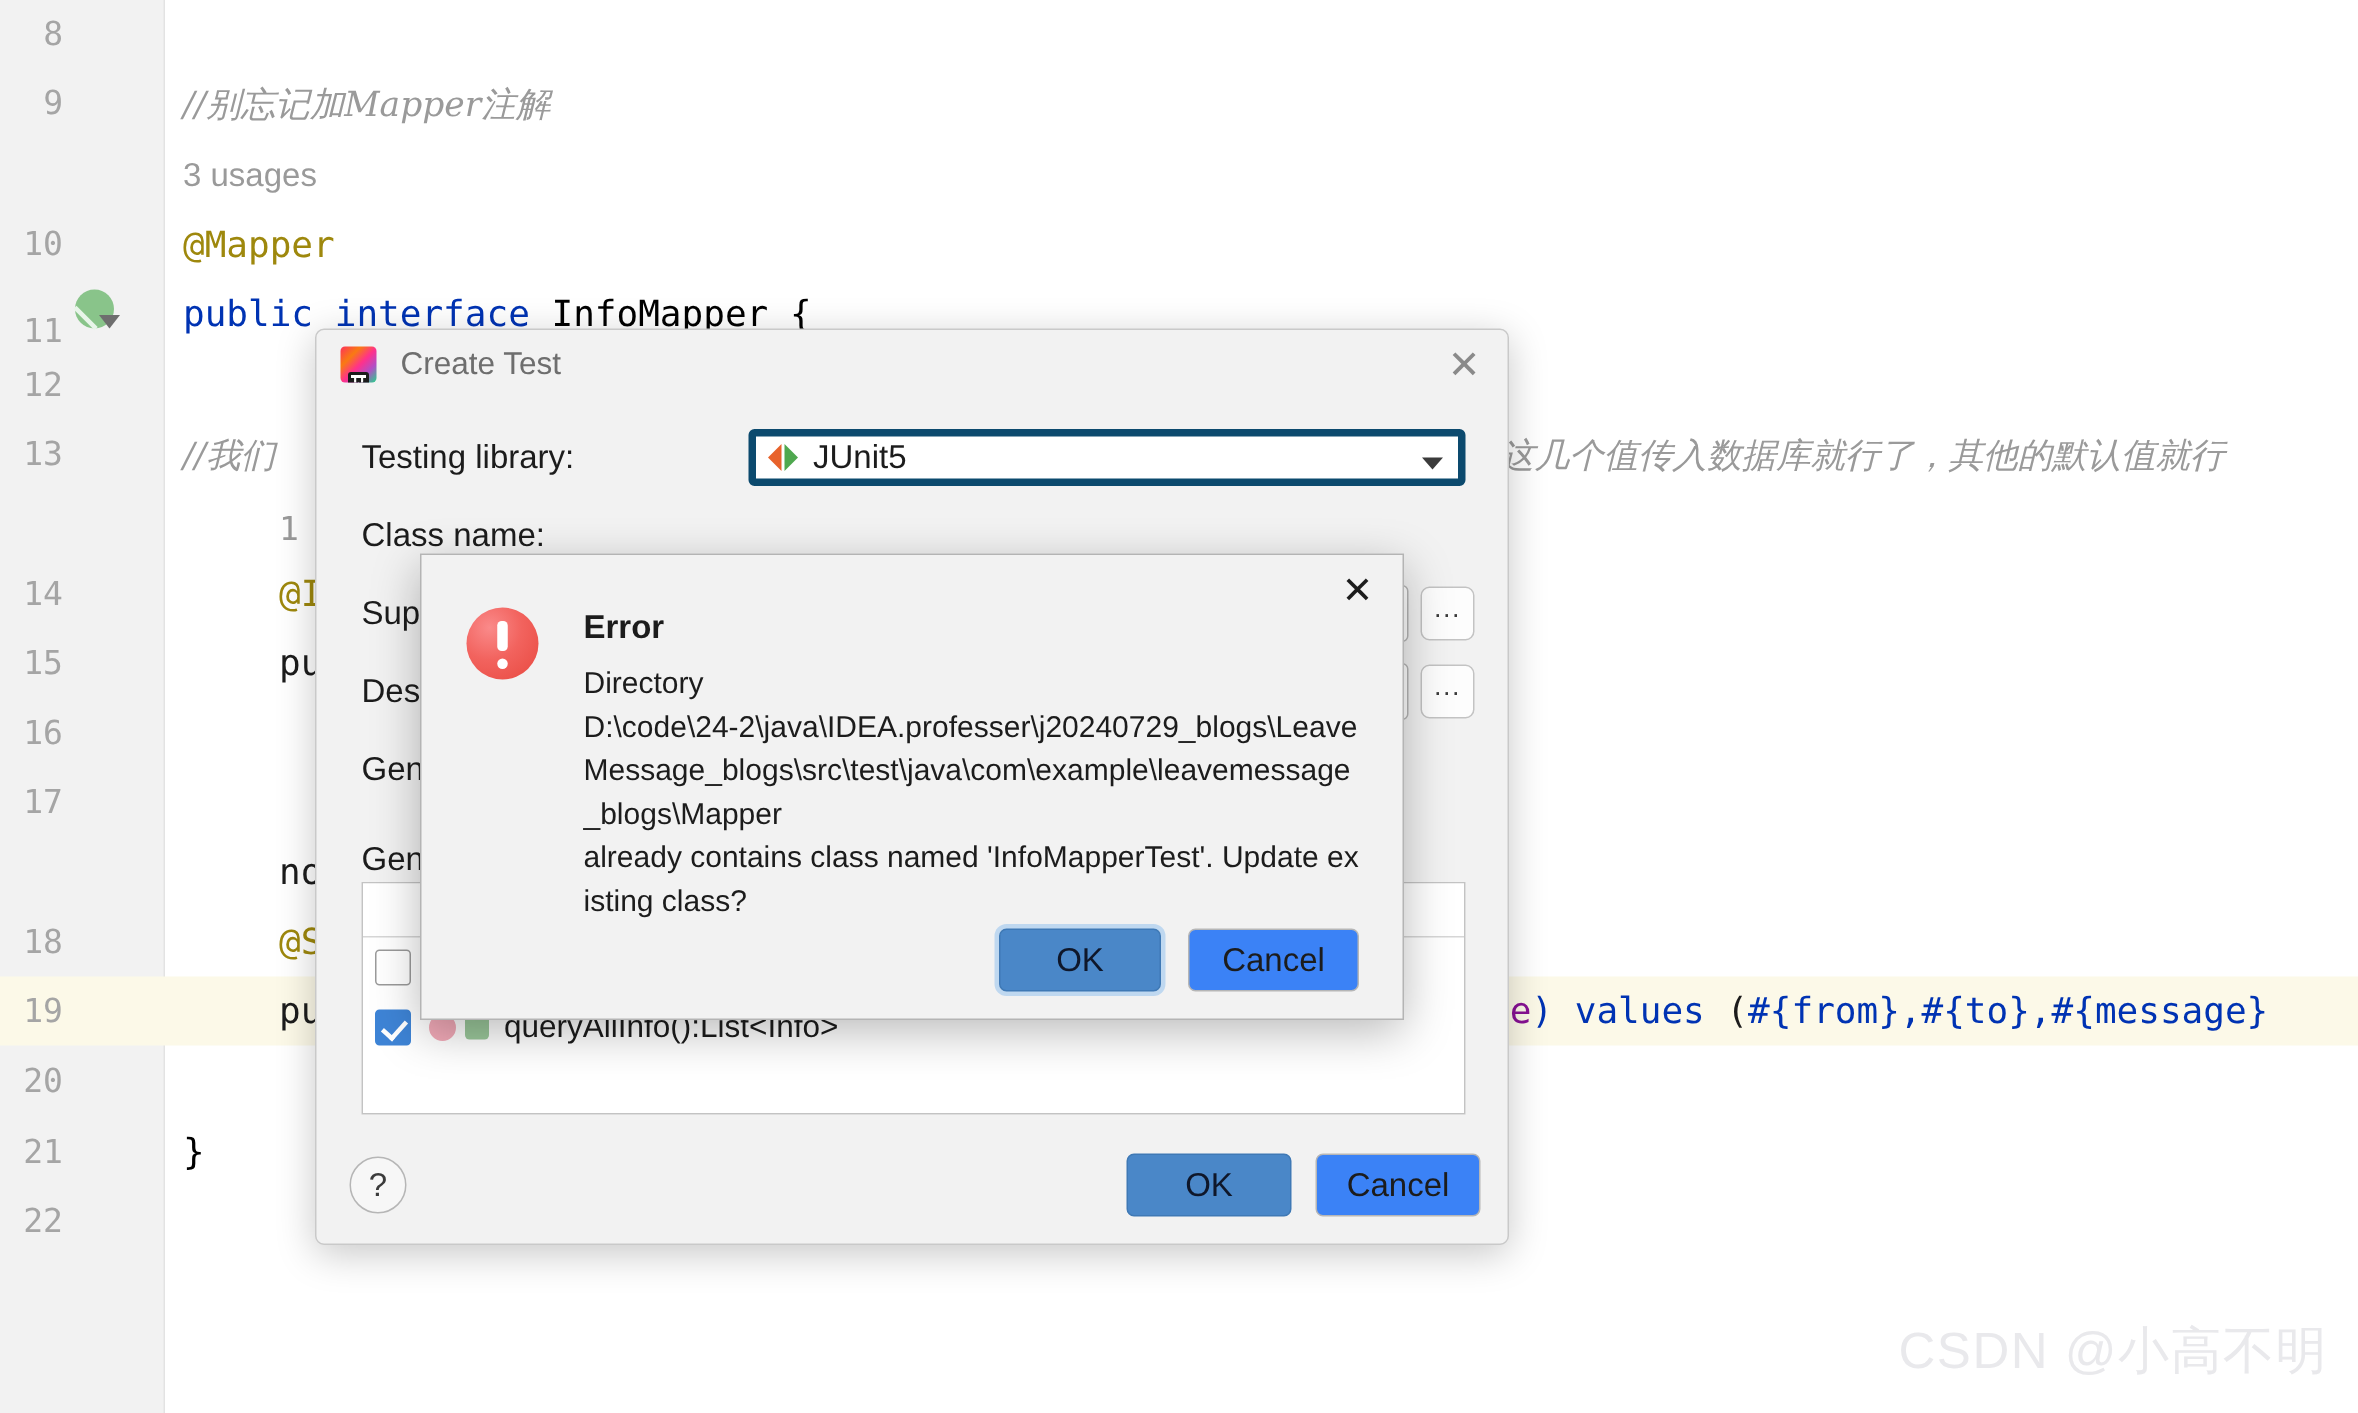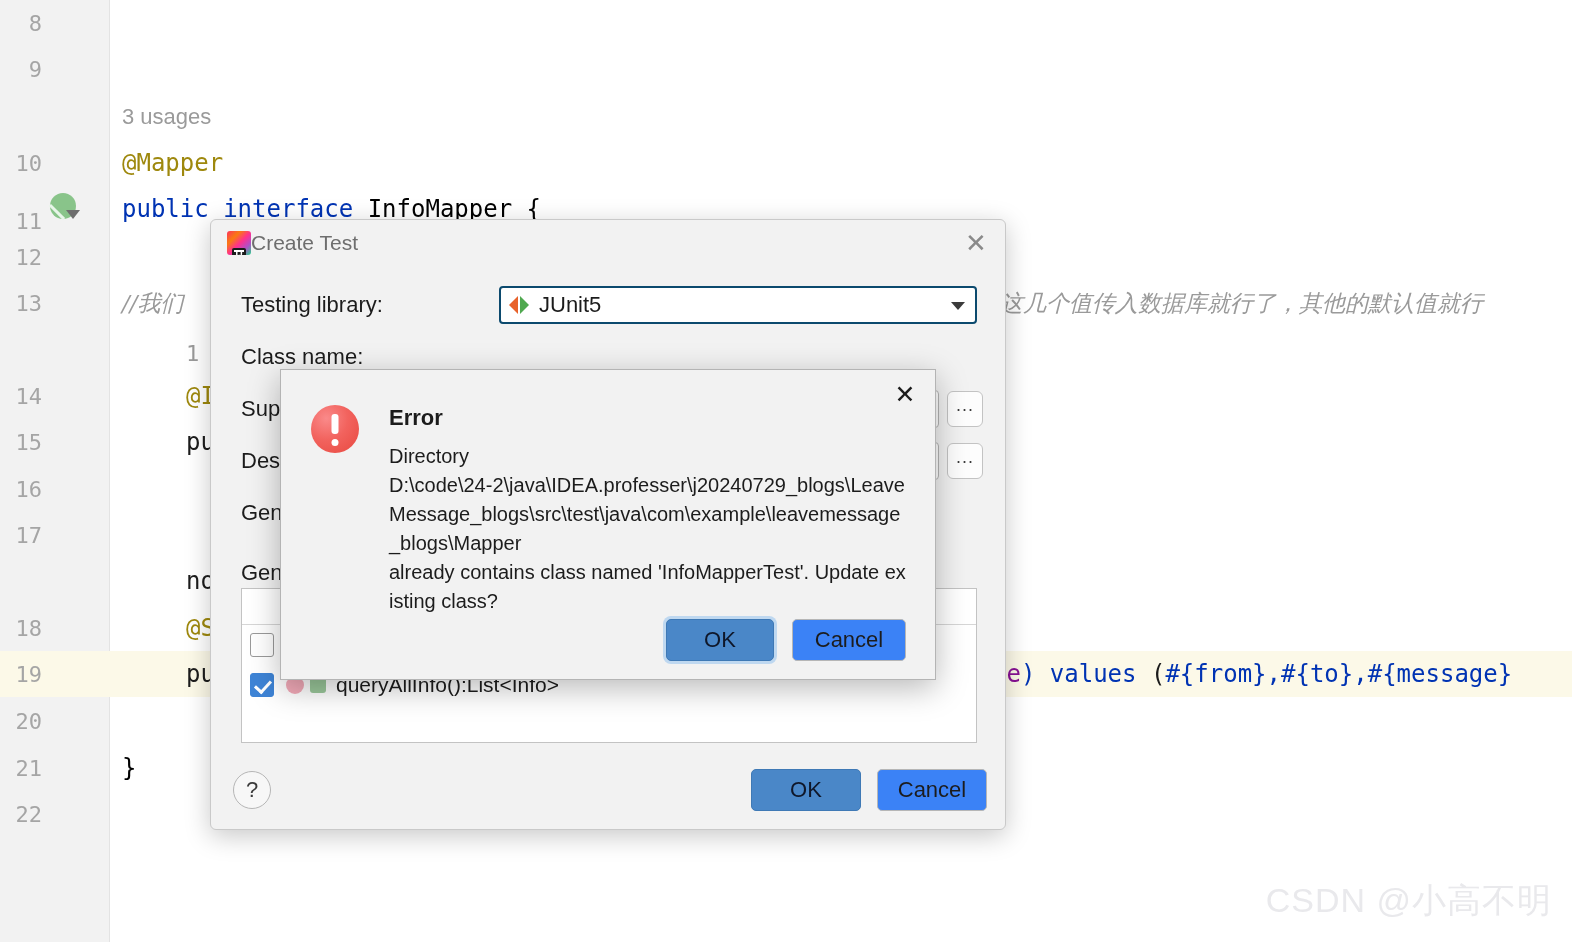--- a/index.html
+++ b/index.html
@@ -111,42 +111,42 @@
     color: #fff; font-size: 9px; font-weight: bold;
     display: flex; align-items: flex-start; justify-content: center;
     font-family: Liberation Serif, serif;
     line-height: 11px;
   }
   .ij-icon .ij-bar {
     position: absolute; left: 7px; bottom: 3px; width: 10px; height: 2px;
     background: #ffffff;
   }
   .dlg-title {
-    margin-left: 0; color: #6e6e6e; font-size: 21px;
+    margin-left: 16px; color: #6e6e6e; font-size: 21px;
   }
   .win-close {
     position: absolute; right: 14px; top: 8px;
     width: 30px; height: 30px; color: #8a8a8a; font-size: 26px;
     display: flex; align-items: center; justify-content: center;
     cursor: pointer; font-family: "Liberation Sans", sans-serif;
     font-weight: 300;
   }
 
   .form-row {
     position: absolute; left: 0; width: 796px; height: 38px;
     display: flex; align-items: center;
   }
   .form-label {
     position: absolute; left: 30px;
     color: #1c1c1c; font-size: 22px; white-space: nowrap;
   }
 
   .combo {
     position: absolute; left: 288px; width: 478px; height: 38px;
-    background: #ffffff; border: 2px solid #0c4a6e; border-radius: 4px;
+    background: #ffffff; border: 5px solid #0c4a6e; border-radius: 4px;
     display: flex; align-items: center; padding: 0 8px;
   }
   .junit-icon {
     width: 20px; height: 20px; flex: none; margin-right: 10px;
     position: relative;
   }
   .junit-icon .l {
     position: absolute; left: 0; top: 1px;
     width: 0; height: 0;
     border-top: 9px solid transparent;
@@ -329,20 +329,23 @@
       <div class="gutter-line" style="top:745px">21</div>
       <div class="gutter-line" style="top:791px">22</div>
     </div>
 
     <div class="run-marker">
       <div class="circle"></div>
       <div class="slash"></div>
       <div class="tri"></div>
     </div>
 
+    <div class="code-line" style="top:46px; left:122px">
+      <span class="cm">//别忘记加Mapper注解</span>
+    </div>
     <div class="code-line" style="top:94px; left:122px">
       <span class="usages">3 usages</span>
     </div>
     <div class="code-line" style="top:140px; left:122px">
       <span class="ann">@Mapper</span>
     </div>
     <div class="code-line" style="top:186px; left:122px">
       <span class="kw">public</span><span class="plain"> </span><span class="kw">interface</span><span class="plain"> </span><span class="cls">InfoMapper</span><span class="plain"> </span><span class="cls">{</span>
     </div>
     <div class="code-line" style="top:280px; left:122px">

